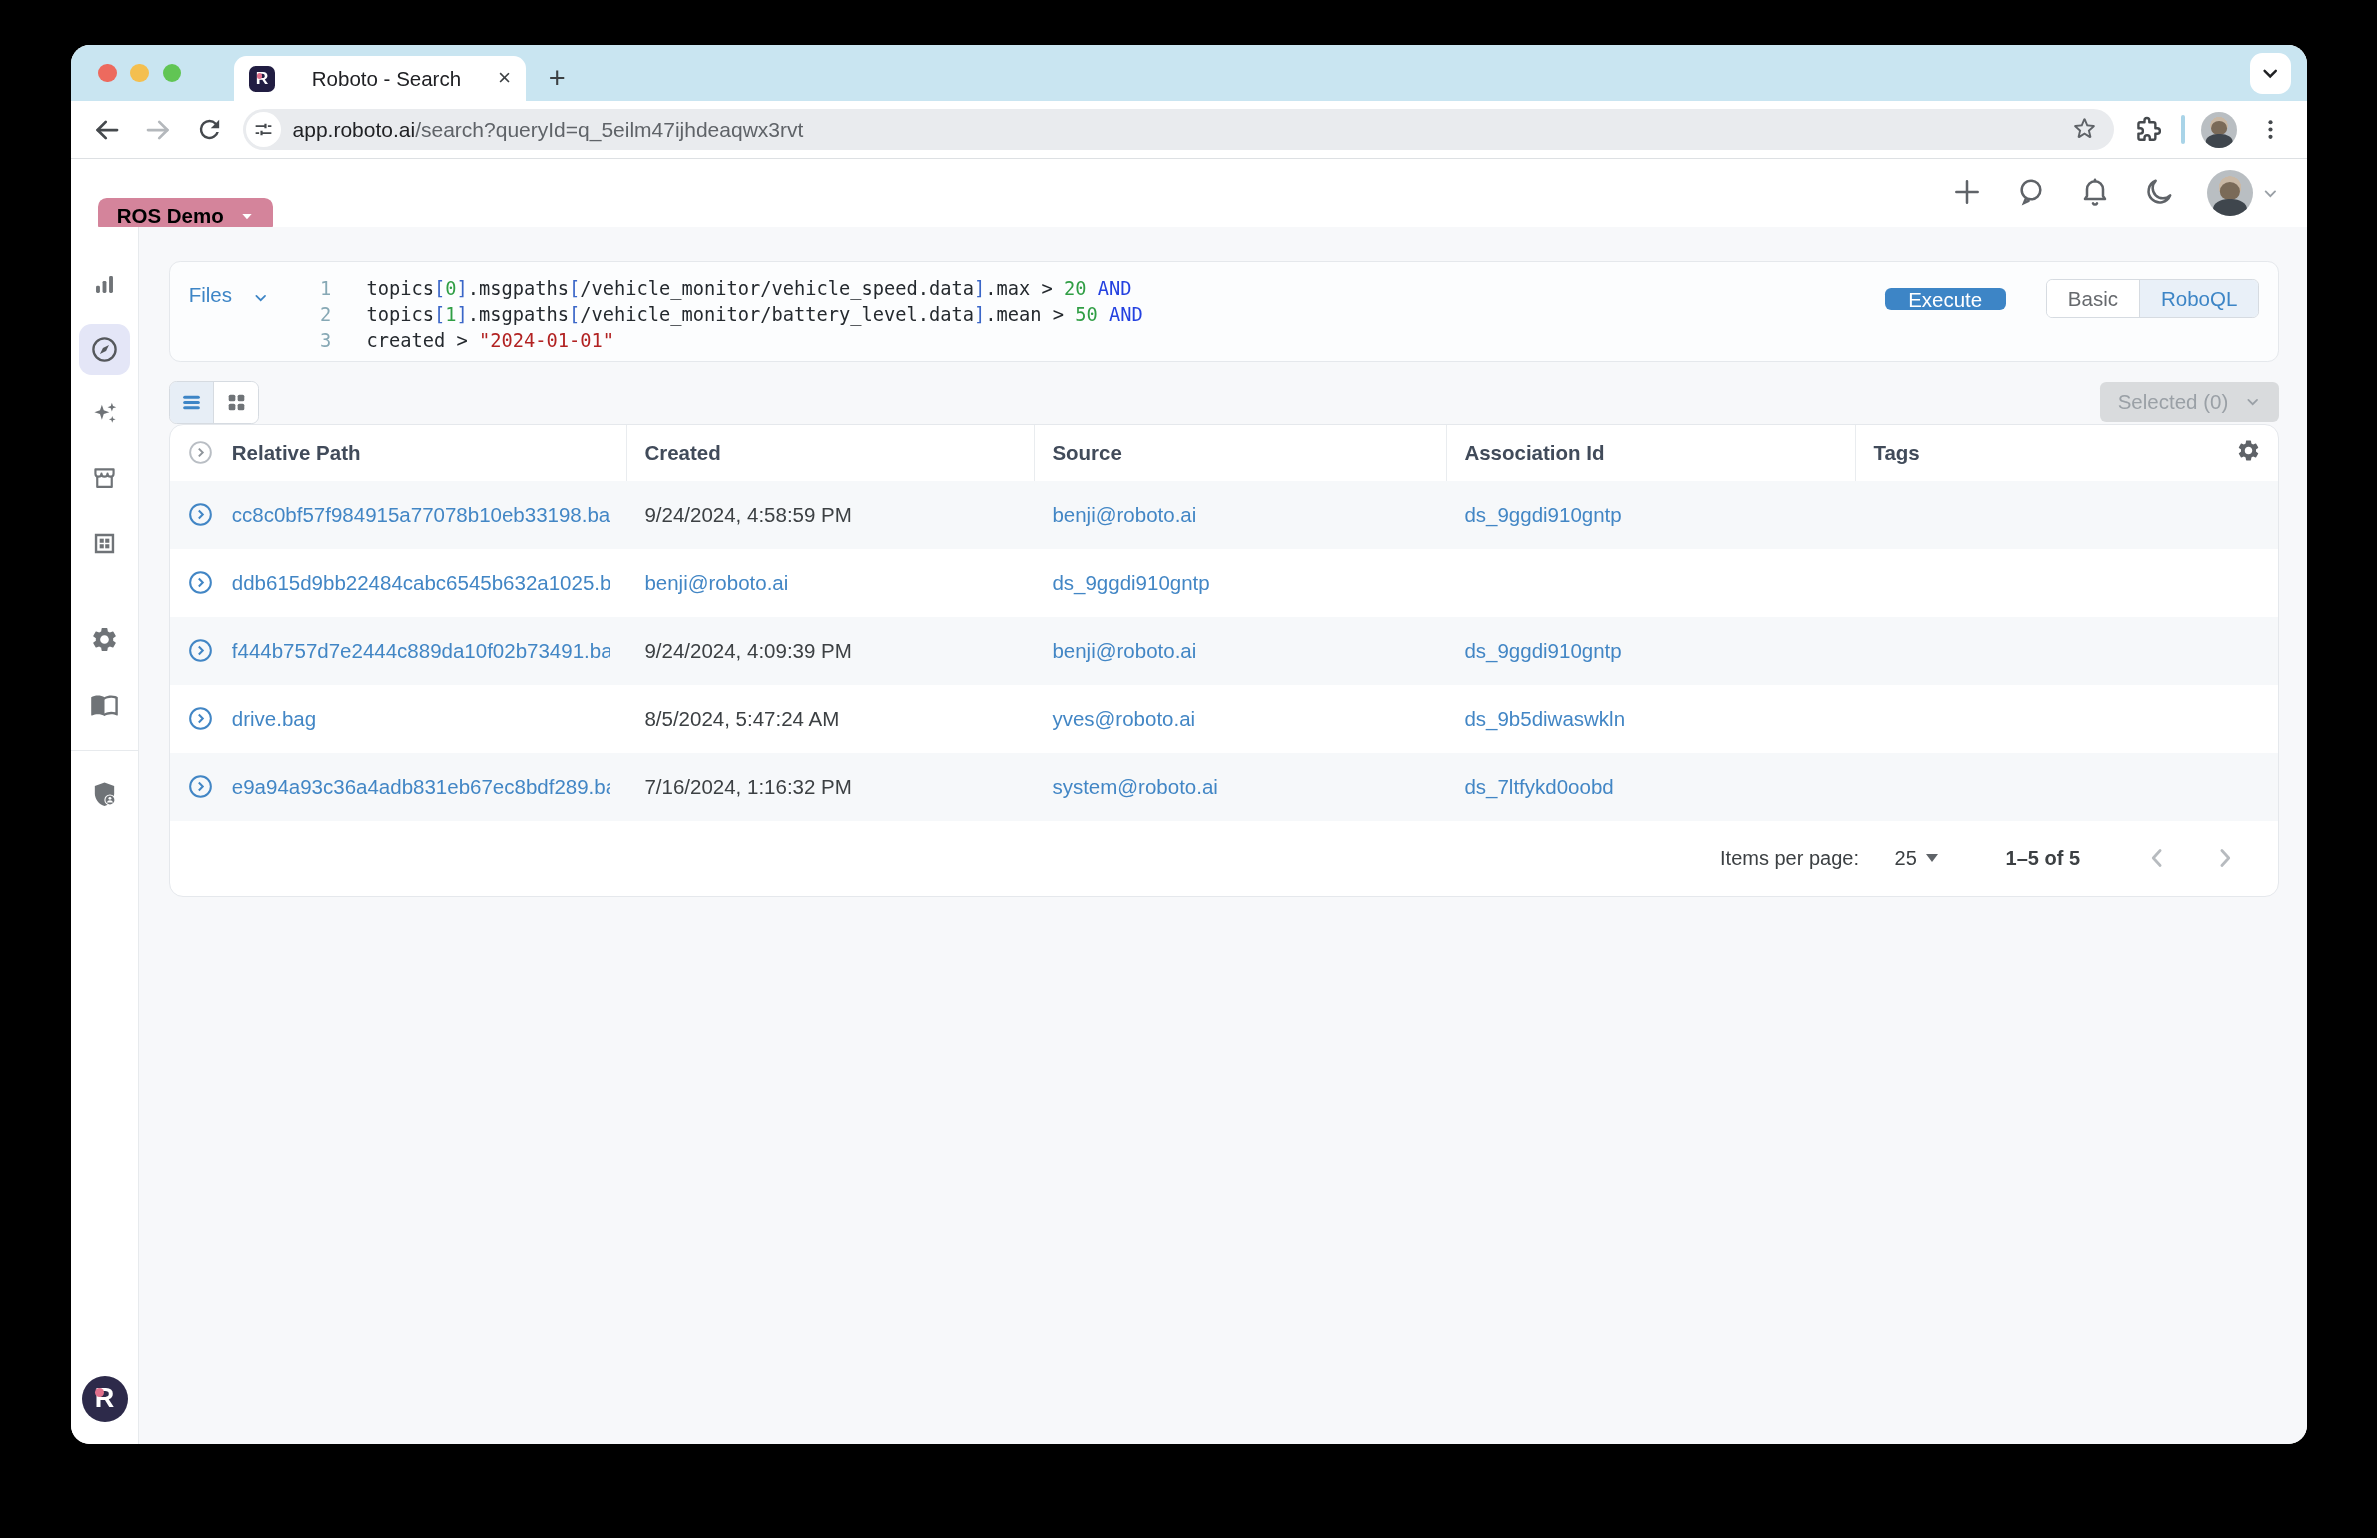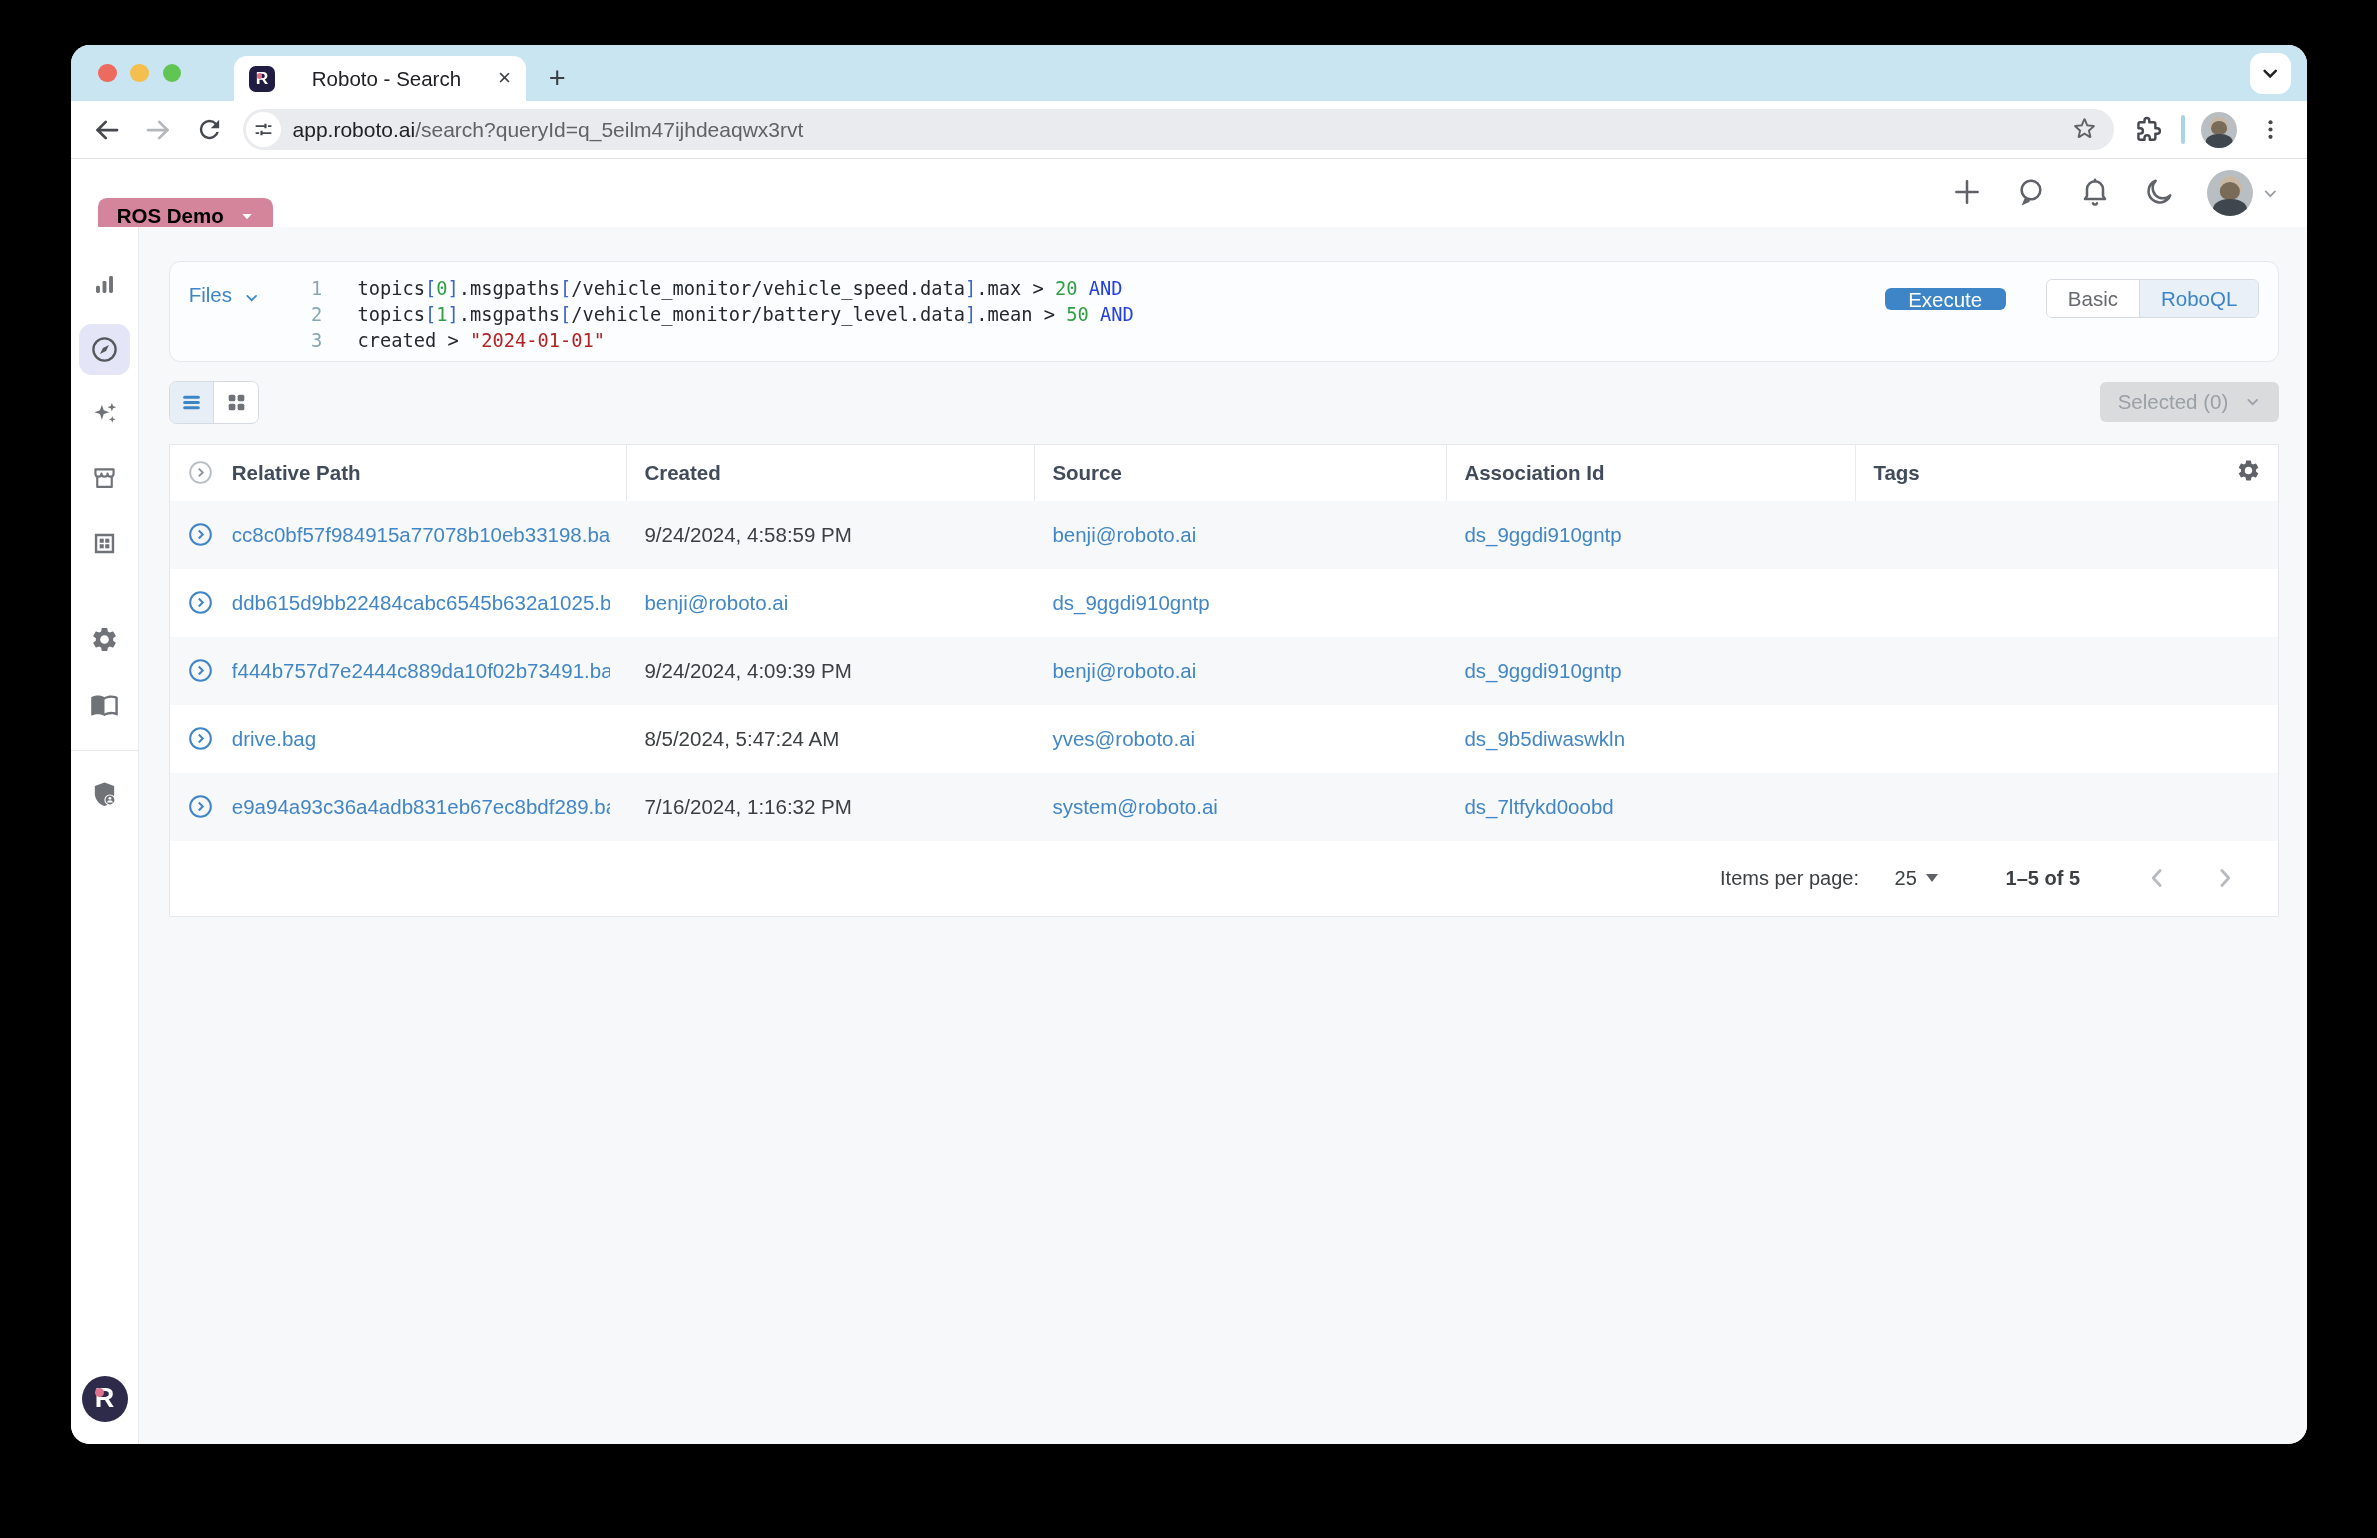--- a/index.html
+++ b/index.html
@@ -62,21 +62,21 @@
   .side-spacer { flex:1; }
   .logo { width:46px; height:46px; border-radius:50%; background:#2d2a4a; color:#fff; position:relative;
           display:flex; align-items:center; justify-content:center; font-size:27px; font-weight:bold; }
   .logo i { position:absolute; left:13px; top:12.4px; width:9.3px; height:9.3px; border-radius:50%; background:#e0708c; }
 
   .main { flex:1; background:var(--content-bg,#f7f8fa); padding:34px 28px 0 30px; min-width:0; }
 
   
   .query-card { background:#fcfdfe; border:1.2px solid #e5e8ec; border-radius:11.2px; height:101px;
                 display:flex; padding:13.7px 18.7px; position:relative; }
-  .files-btn { display:flex; align-items:flex-start; gap:11px; color:var(--accent,#3d85c6); font-size:20.5px; padding-top:7.5px; cursor:pointer; }
+  .files-btn { display:flex; align-items:flex-start; gap:20px; color:var(--accent,#3d85c6); font-size:20.5px; padding-top:7.5px; cursor:pointer; }
   .files-btn svg { margin-top:6.2px; }
   .code-area { margin-left:37px; font-family:"DejaVu Sans Mono", monospace; font-size:18.7px; }
   .code-line { display:flex; line-height:26px; }
   .line-num { width:25px; text-align:right; color:#86a8b5; margin-right:35px; }
   .tok-plain{color:#24292e;} .tok-bracket{color:#3a66c8;} .tok-num{color:#2f9e44;}
   .tok-kw{color:#2441e0;} .tok-str{color:#b22222;}
   .query-actions { position:absolute; right:18.7px; top:17.4px; display:flex; gap:40px; align-items:center; }
   .execute-btn { background:var(--accent,#3d85c6); color:#fff; border:none; border-radius:6.2px; height:22px;
                  padding:0 23.6px; font-size:20.5px; cursor:pointer; }
   .mode-toggle { display:flex; border:1.2px solid #d6dbe1; border-radius:6.2px; overflow:hidden; height:39px; }
@@ -85,21 +85,21 @@
 
   
   .tools-row { margin-top:18.7px; display:flex; align-items:center; }
   .view-toggle { display:flex; border:1.2px solid #d6dbe1; border-radius:7.5px; overflow:hidden; }
   .view-seg { width:44px; height:41px; display:flex; align-items:center; justify-content:center; background:#fff; color:#6f7377; cursor:pointer; }
   .view-seg.active { background:#e7eef6; color:var(--accent,#3d85c6); border-right:1.2px solid #d6dbe1; }
   .selected-btn { margin-left:auto; background:#d9dbdd; color:#9aa0a6; font-size:20.5px; border:none; border-radius:6.2px;
                   height:40px; padding:0 17.4px; display:flex; align-items:center; gap:16px; }
 
   
-  .table-card { margin-top:20px; background:#fff; border:1.2px solid #e5e8ec; border-radius:1px; overflow:hidden; }
+  .table-card { background:#fff; border:1.2px solid #e5e8ec; border-radius:14px; overflow:hidden; }
   .tgrid { display:grid; grid-template-columns:457px 408px 412px 409px 1fr; }
   .thead { height:56px; }
   .thead .cell { display:flex; align-items:center; font-size:20.5px; font-weight:bold; color:#414b5a;
                  border-right:1.2px solid #e9ecef; padding:0 17.4px; gap:17.4px; }
   .thead .cell:last-child { border-right:none; }
   .gear-right { margin-left:auto; color:#5f6368; cursor:pointer; }
   .trow { height:68px; }
   .trow.alt { background:var(--row-alt,#f6f8fa); }
   .trow .cell { display:flex; align-items:center; padding:0 17.4px; gap:17.4px; font-size:20.5px; color:#3c4043; }
   .link { color:var(--link,#4286c5); cursor:pointer; text-decoration:none; white-space:nowrap; overflow:hidden; }

